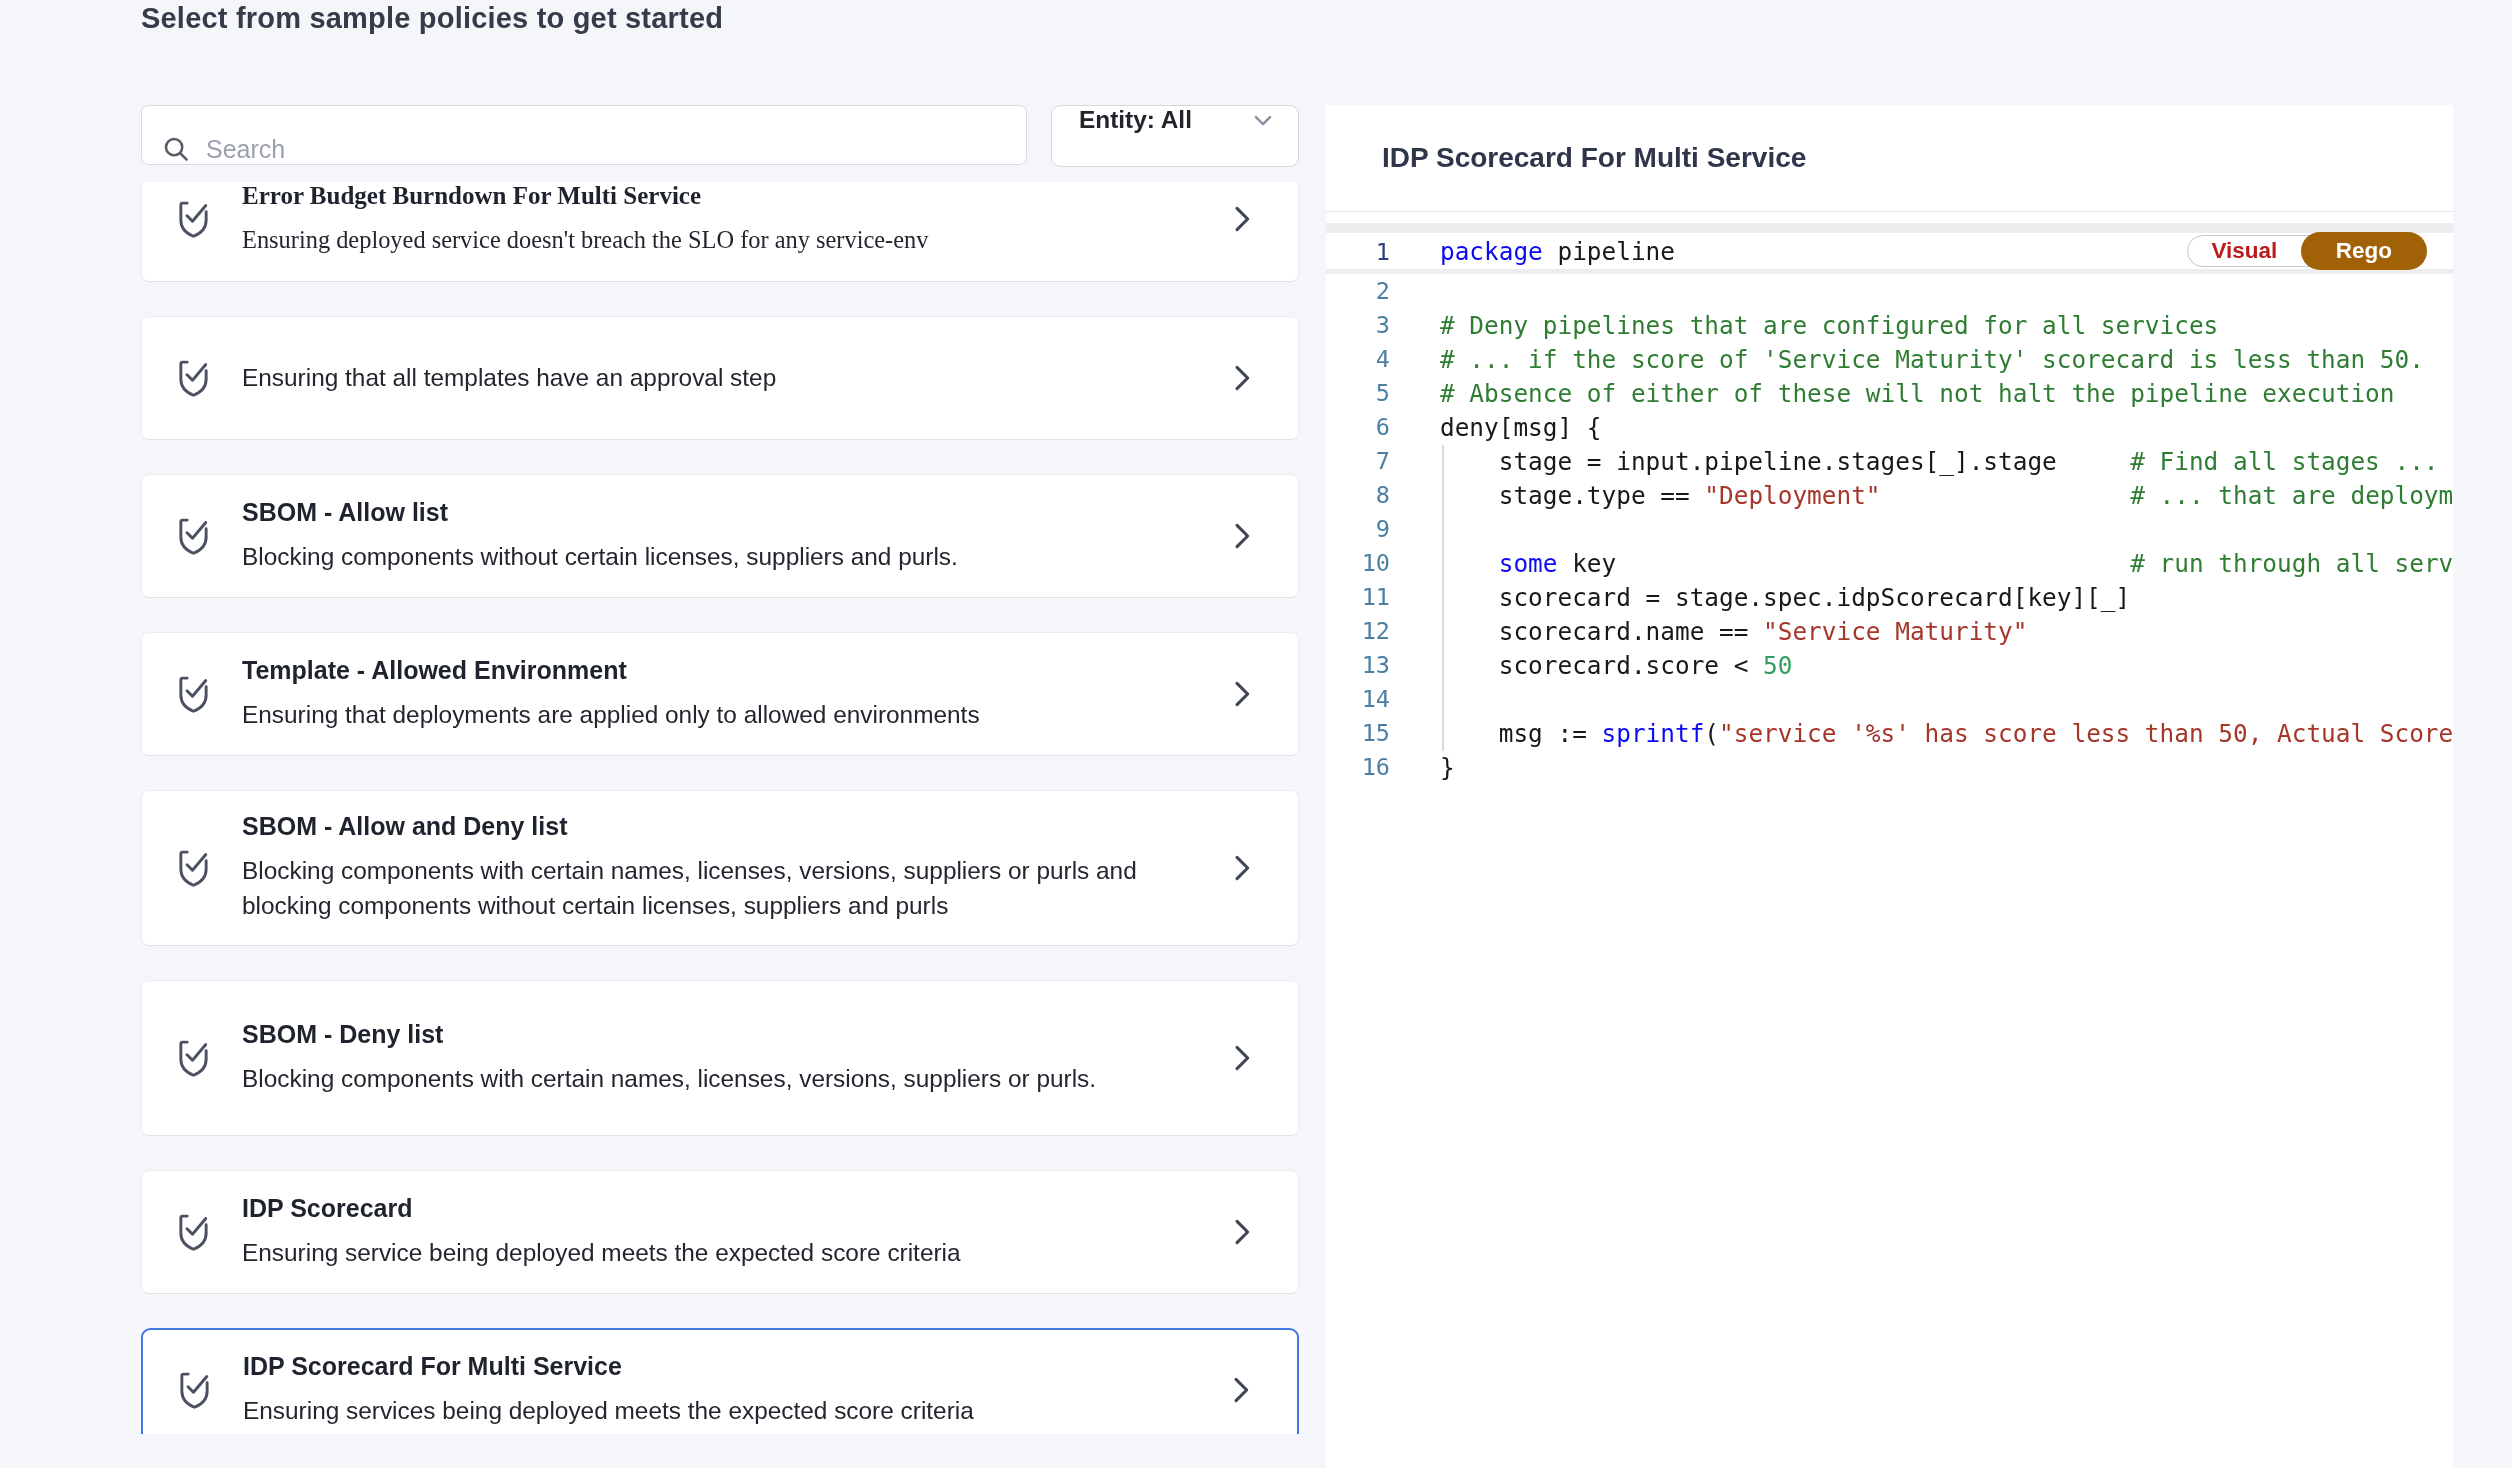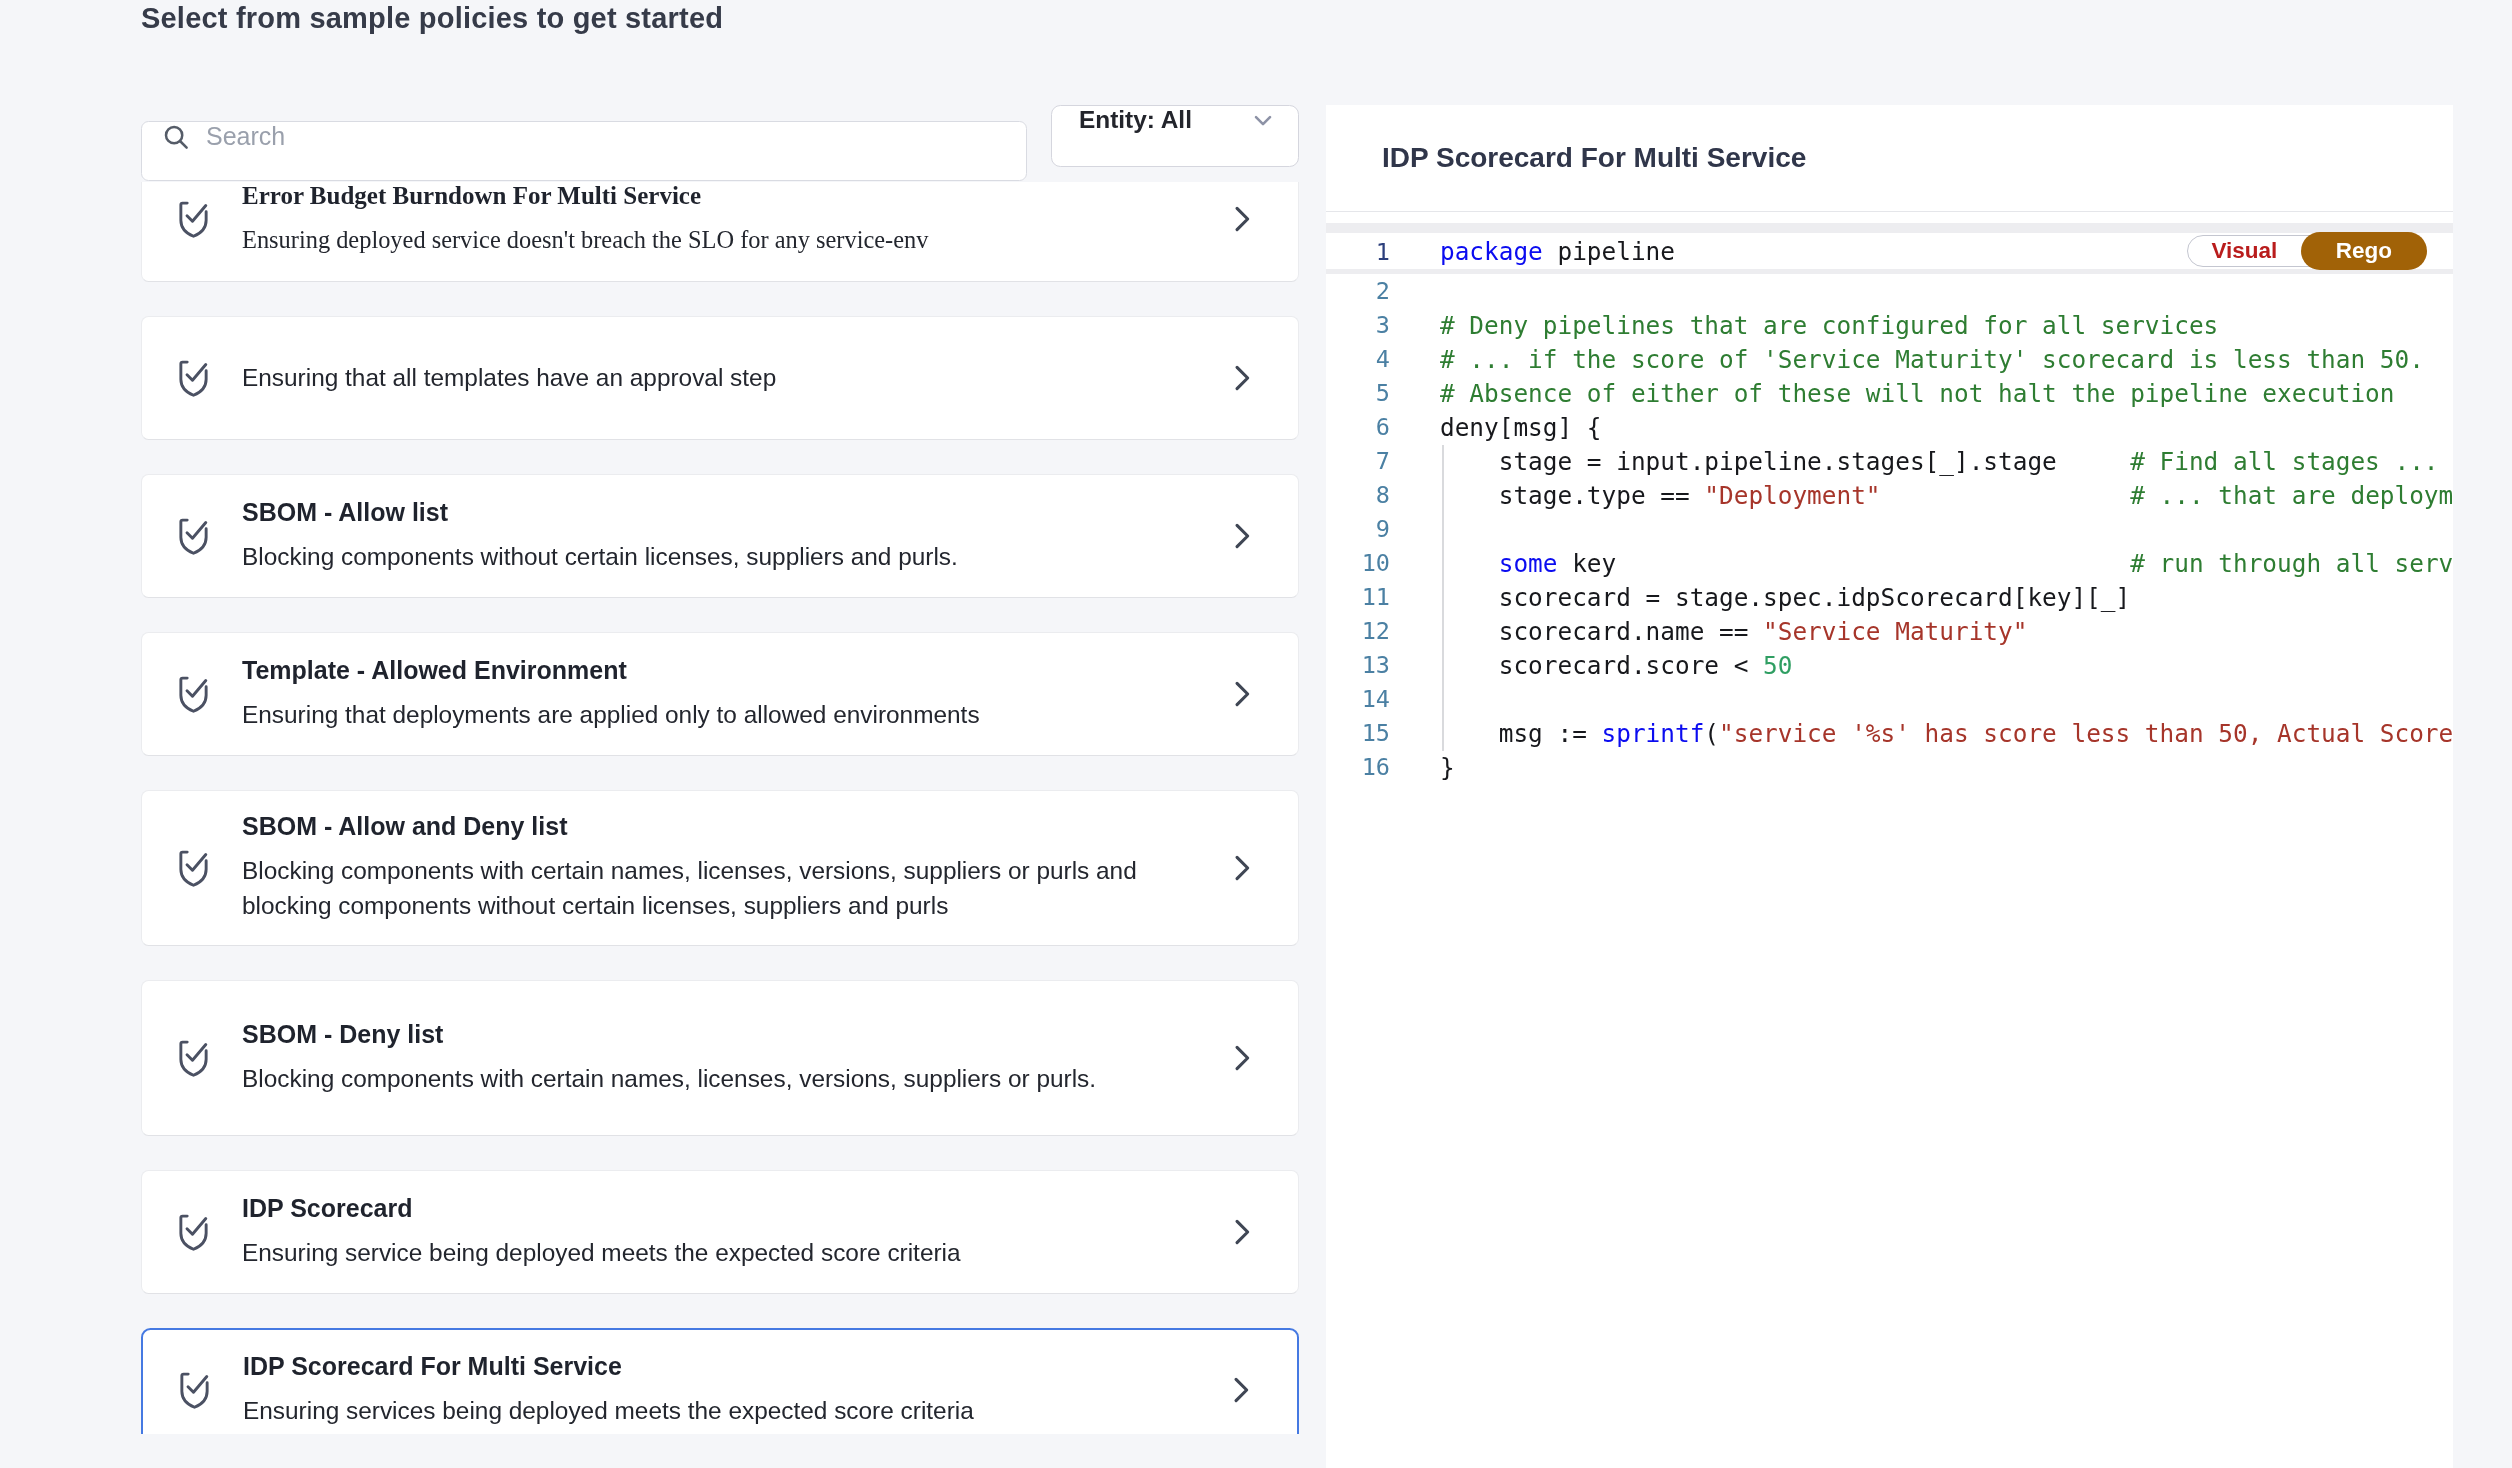--- a/index.html
+++ b/index.html
@@ -2,22 +2,22 @@
 <html style="font-size:15px"><head>
 <meta charset="utf-8">
 <style>
   * { margin:0; padding:0; box-sizing:border-box; }
   html,body { width:2512px; height:1468px; overflow:hidden; }
   body { background:#f5f6f9; font-family:"Liberation Sans", sans-serif; position:relative; }
 
   .page-title { position:absolute; left:141px; top:1.9px; font-size:29px; font-weight:700; color:#363b49; letter-spacing:0.2px; }
 
   
-  .search-box { position:absolute; left:141px; top:121px; width:886px; height:60px; background:#fff;
-    border:1.9px solid #d9dbe2; border-radius:7.5px; display:flex; align-items:flex-start; padding:0 19px; }
+  .search-box { position:absolute; left:141px; top:105px; width:886px; height:60px; background:#fff;
+    border:1.9px solid #d9dbe2; border-radius:7.5px; display:flex; align-items:flex-end; padding:0 19px; }
   .search-box input { border:none; outline:none; flex:1; font-size:25px; color:#2a2e38; margin-left:15px; font-family:"Liberation Sans", sans-serif; }
   .search-box input::placeholder { color:#9aa0ac; }
   .entity-box { position:absolute; left:1051px; top:105px; width:248px; height:62px; background:#fff;
     border:1.9px solid #d5d6de; border-radius:9.4px; display:flex; align-items:flex-start; padding:0 20.7px 0 27px; cursor:pointer; }
   .entity-box .entity-label { font-size:24.4px; font-weight:700; color:#23252c; }
   .entity-box svg { margin-left:auto; }
 
   
   .policy-list { position:absolute; left:141px; top:182px; width:1158px; height:1252px; overflow:hidden;
     display:flex; flex-direction:column; gap:34px; }

